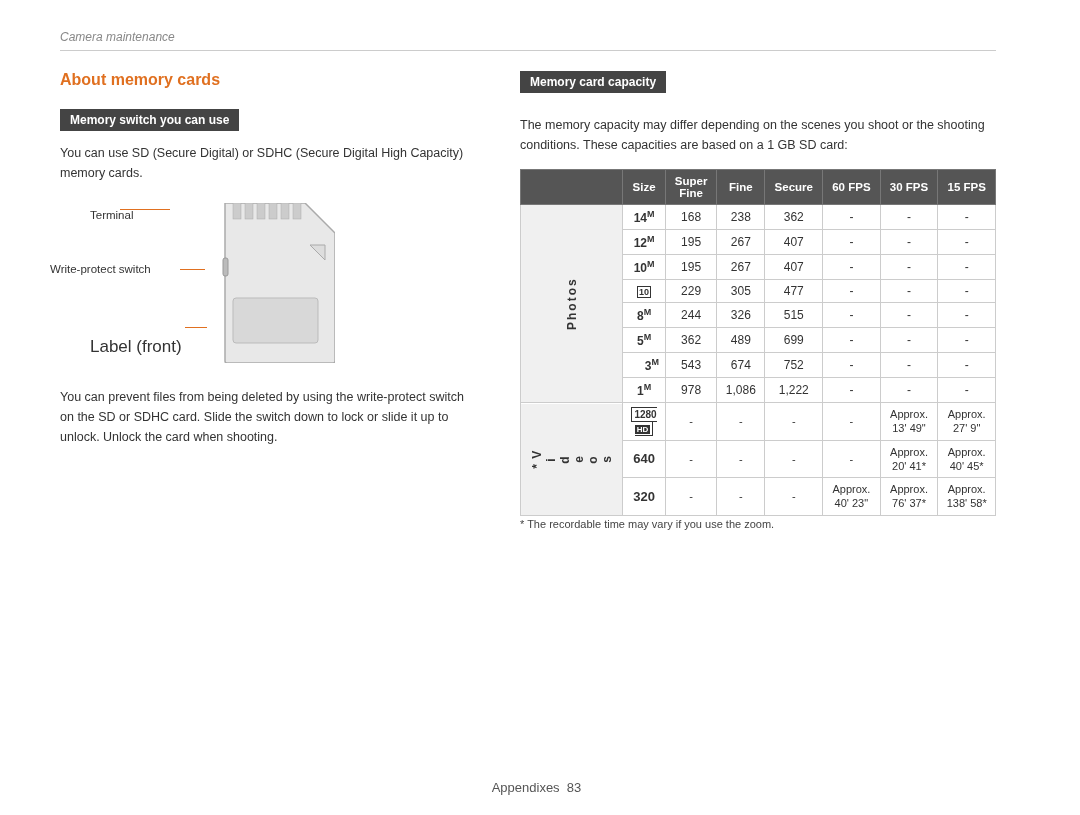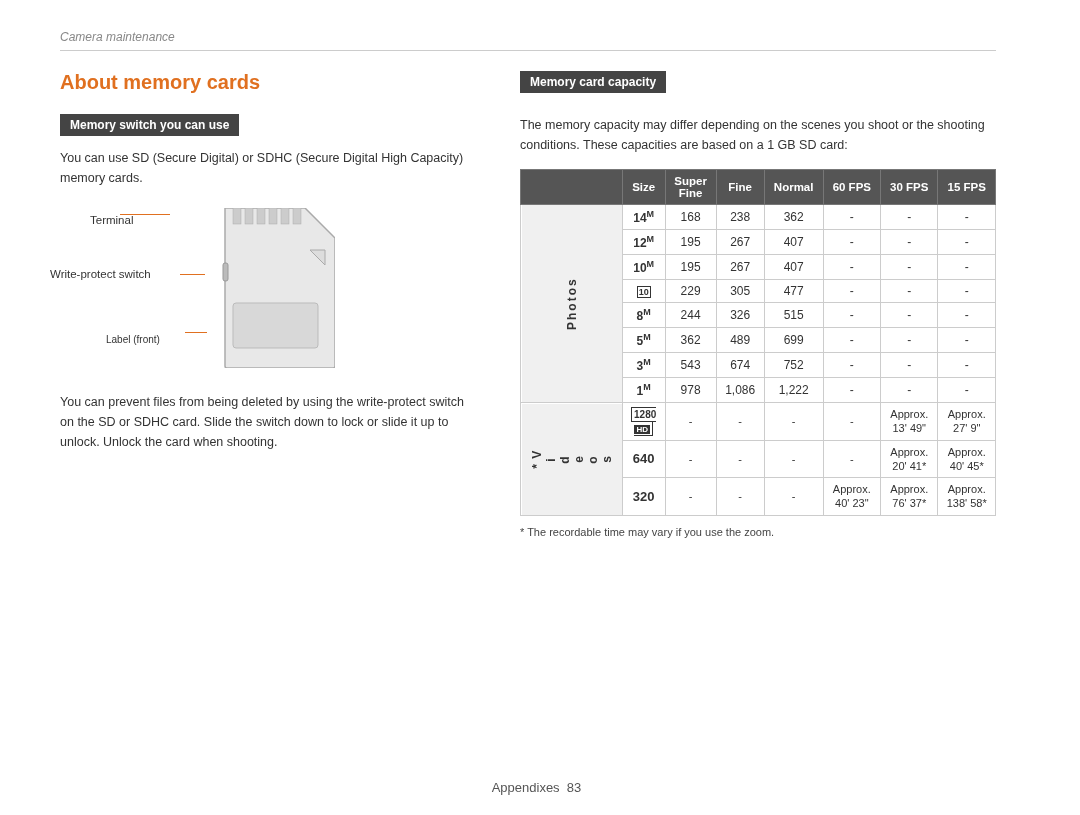--- a/index.html
+++ b/index.html
@@ -38,21 +38,21 @@
     }
     .left-col {
       width: 420px;
       flex-shrink: 0;
     }
     .right-col {
       flex: 1;
     }
     
     .page-title {
-      font-size: 20px;
+      font-size: 16px;
       color: #e07020;
       font-weight: bold;
       margin-bottom: 20px;
     }
     
     .section-header {
       background: #444;
       color: #fff;
       font-size: 12px;
       font-weight: bold;
@@ -97,21 +97,20 @@
     .capacity-table td {
       padding: 4px 6px;
       text-align: center;
       border: 1px solid #ccc;
       font-size: 12px;
       color: #333;
     }
     .footnote {
       font-size: 11px;
       color: #444;
-      margin-top: 8px;
       line-height: 1.5;
     }
     
     .page-footer {
       position: absolute;
       bottom: 20px;
       left: 0;
       right: 7px;
       text-align: center;
       font-size: 13px;
@@ -138,21 +137,21 @@
       
       <div class="diagram-area">
         <div style="position:relative; display:inline-block;">
           
           <div style="position:absolute; top:6px; left:-115px; font-size:11.5px; color:#333; white-space:nowrap;">Terminal</div>
           <div style="position:absolute; top:6px; left:-85px; width:50px; height:1px; background:#e07020;"></div>
 
           <div style="position:absolute; top:60px; left:-155px; font-size:11.5px; color:#333; white-space:nowrap;">Write-protect switch</div>
           <div style="position:absolute; top:66px; left:-25px; width:25px; height:1px; background:#e07020;"></div>
 
-          <div style="position:absolute; top:126px; left:-115px; font-size:10px; color:#333; white-space:nowrap;margin-left:16px;">Label (front)</div>
+          <div style="position:absolute; top:134px; left:-115px; font-size:17px; color:#333; white-space:nowrap;">Label (front)</div>
           <div style="position:absolute; top:124px; left:-20px; width:22px; height:1px; background:#e07020;"></div>
 
           
           <svg width="130" height="160" viewBox="0 0 130 160">
 
             <path d="M20,0 L100,0 L130,30 L130,158 Q130,160 128,160 L22,160 Q20,160 20,158 Z" fill="#e8e8e8" stroke="#aaa" stroke-width="1.5"></path>
 
             <rect x="28" y="0" width="8" height="16" fill="#ccc" stroke="#aaa" stroke-width="0.5"></rect>
             <rect x="40" y="0" width="8" height="16" fill="#ccc" stroke="#aaa" stroke-width="0.5"></rect>
             <rect x="52" y="0" width="8" height="16" fill="#ccc" stroke="#aaa" stroke-width="0.5"></rect>
@@ -179,21 +178,21 @@
 
       <p class="body-text">The memory capacity may differ depending on the scenes you shoot or the shooting conditions. These capacities are based on a 1 GB SD card:</p>
 
       <table class="capacity-table">
         <thead>
           <tr>
             <th></th>
             <th>Size</th>
             <th>Super<br>Fine</th>
             <th>Fine</th>
-            <th>Normal</th>
+            <th>Secure</th>
             <th>60 FPS</th>
             <th>30 FPS</th>
             <th>15 FPS</th>
           </tr>
         </thead>
         <tbody id="table-body">
         <tr>
               <td rowspan="8" style="writing-mode: vertical-rl; text-orientation: mixed; transform: rotate(180deg); font-size: 12px; font-weight: bold; letter-spacing: 2px; background: rgb(240, 240, 240); border: 1px solid rgb(204, 204, 204); text-align: center; padding: 6px 3px;">Photos</td>
               <td style="font-weight: bold; font-size: 12px; text-align: center; background: rgb(255, 255, 255); white-space: nowrap; border: 1px solid rgb(204, 204, 204); padding: 4px 6px;">14<sup style="font-size:9px">M</sup></td>
               <td>168</td>
@@ -242,21 +241,21 @@
             <tr>
               <td style="font-weight: bold; font-size: 12px; text-align: center; background: rgb(255, 255, 255); white-space: nowrap; border: 1px solid rgb(204, 204, 204); padding: 4px 6px;">5<sup style="font-size:9px">M</sup></td>
               <td>362</td>
               <td>489</td>
               <td>699</td>
               <td>-</td>
               <td>-</td>
               <td>-</td>
             </tr>
             <tr>
-              <td style="font-weight: bold; font-size: 12px; text-align: center; background: rgb(255, 255, 255); white-space: nowrap; border: 1px solid rgb(204, 204, 204); padding: 4px 6px;">3<sup style="font-size:9px">M</sup></td>
+              <td style="font-weight: bold; font-size: 12px; text-align: right; background: rgb(255, 255, 255); white-space: nowrap; border: 1px solid rgb(204, 204, 204); padding: 4px 6px;">3<sup style="font-size:9px">M</sup></td>
               <td>543</td>
               <td>674</td>
               <td>752</td>
               <td>-</td>
               <td>-</td>
               <td>-</td>
             </tr>
             <tr>
               <td style="font-weight: bold; font-size: 12px; text-align: center; background: rgb(255, 255, 255); white-space: nowrap; border: 1px solid rgb(204, 204, 204); padding: 4px 6px;">1<sup style="font-size:9px">M</sup></td>
               <td>978</td>

